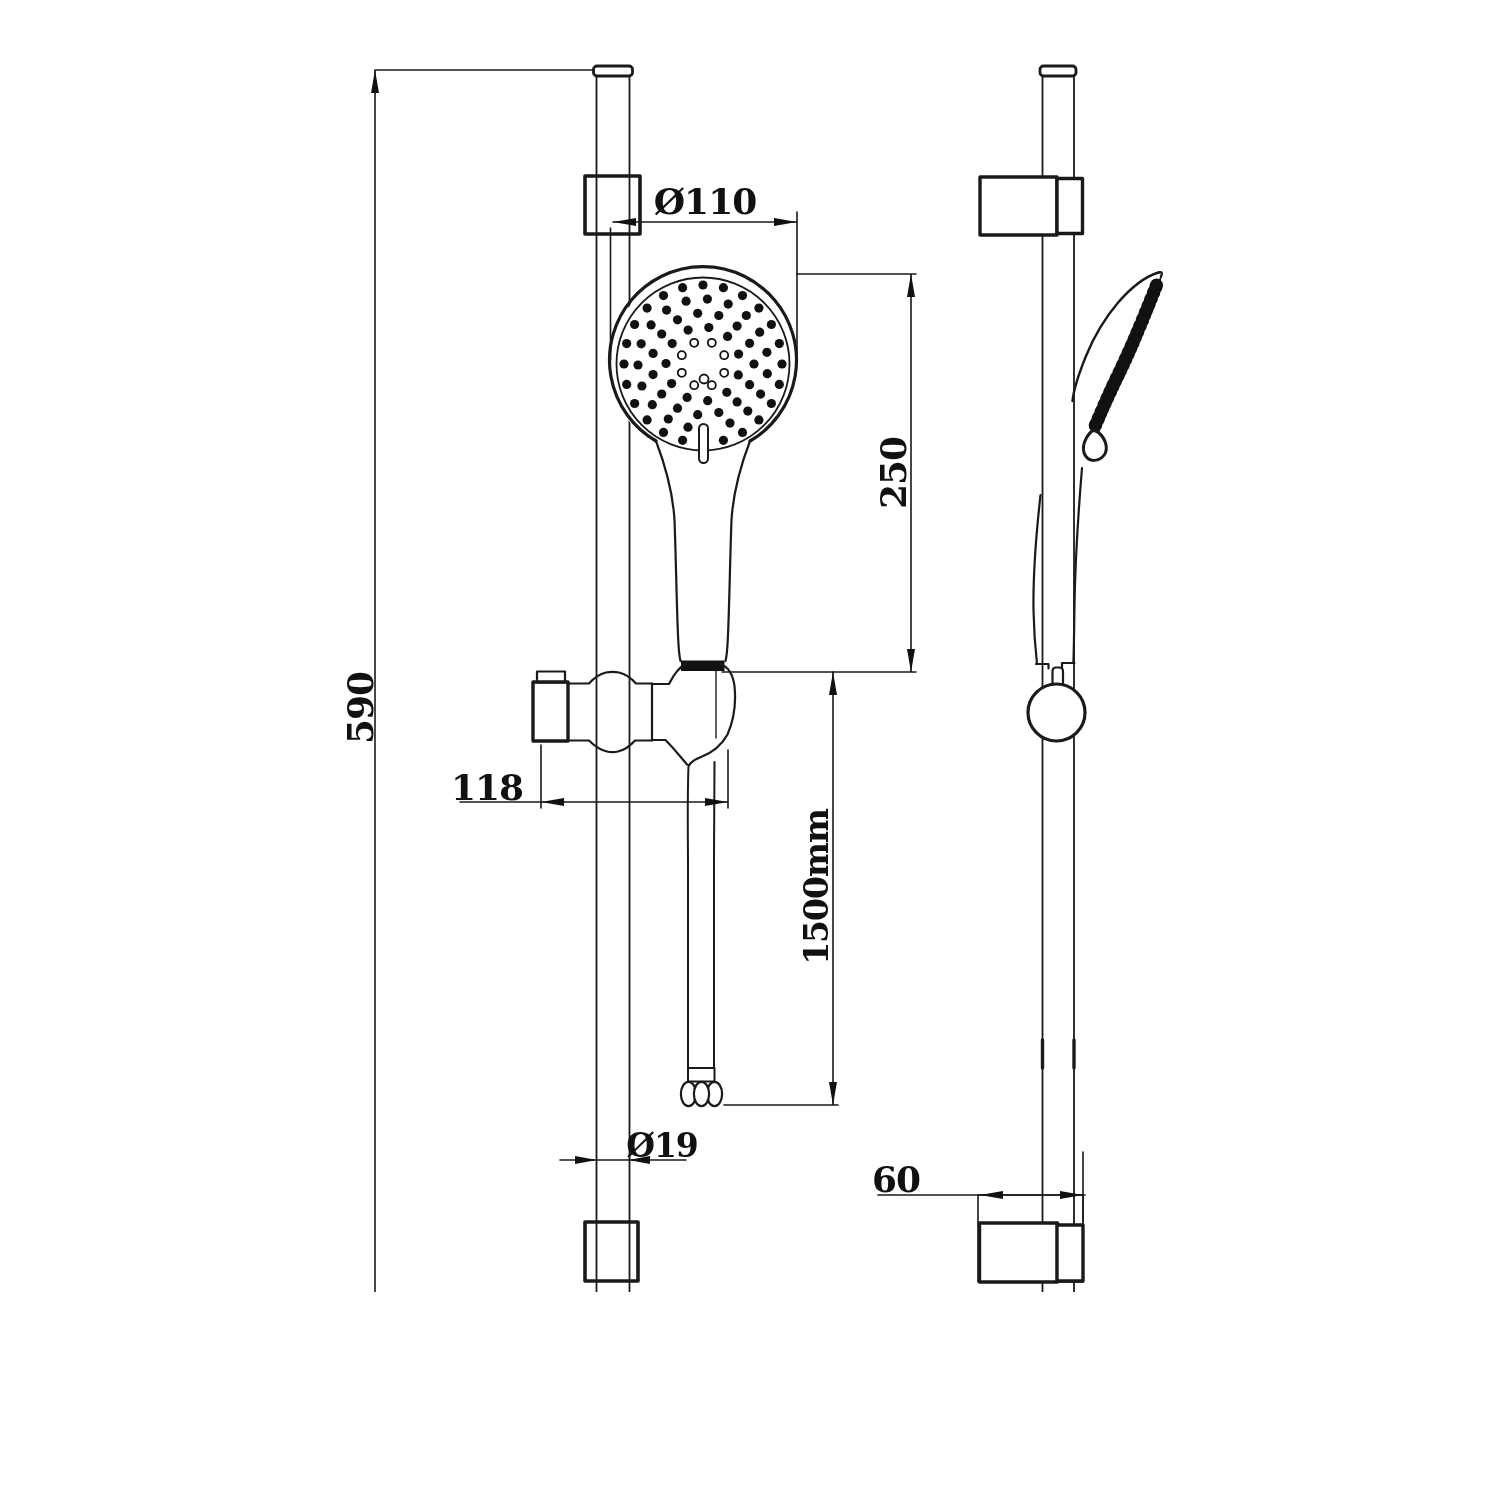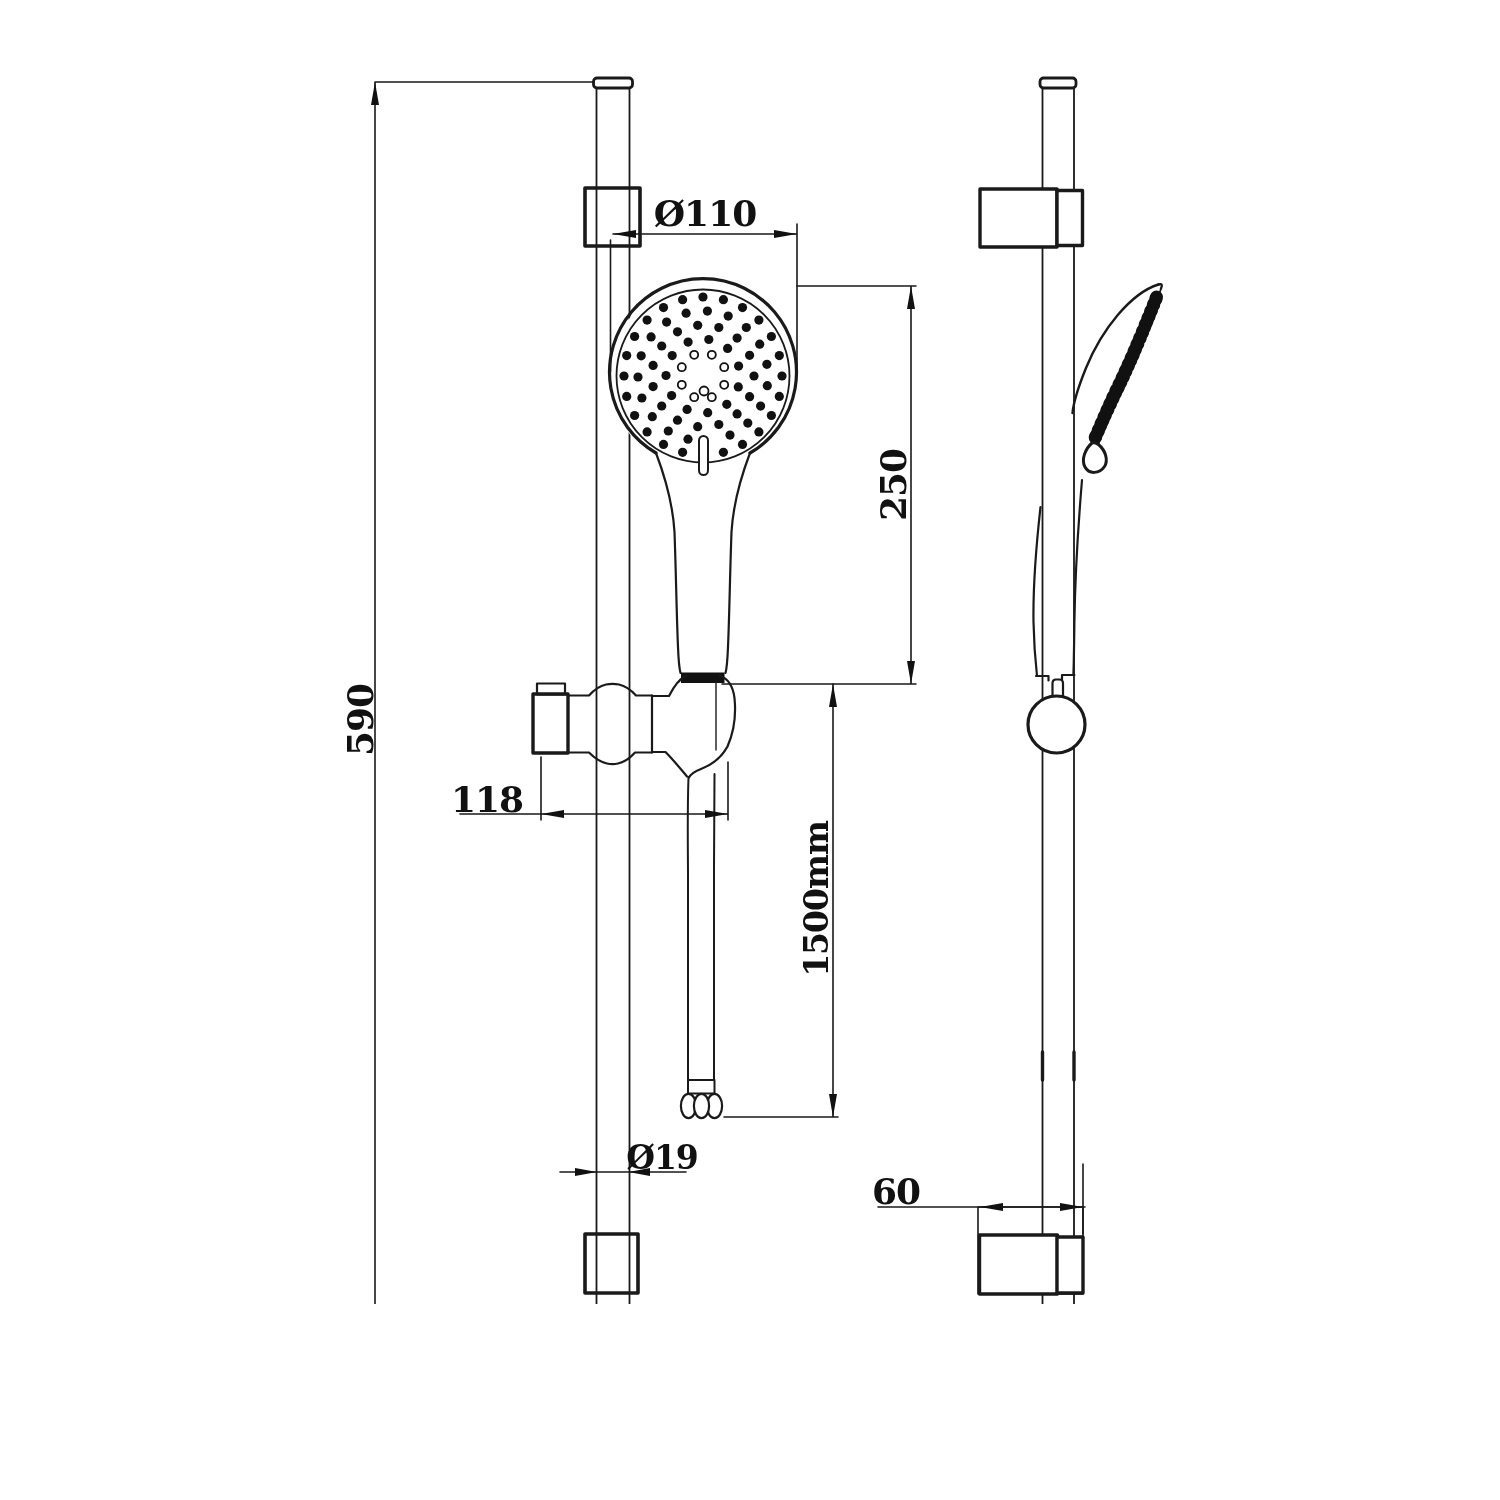--- a/index.html
+++ b/index.html
@@ -1,17 +1,17 @@
 <!DOCTYPE html>
 <html><head>
 <meta charset="utf-8">
 <style>
   html,body{margin:0;padding:0;background:#fff;}
   .canvas{position:relative;width:1500px;height:1292px;background:#fff;overflow:hidden;
-          font-family:"DejaVu Serif", serif;margin-top:12px;}
+          font-family:"DejaVu Serif", serif;}
   svg{display:block;}
   text{font-family:"DejaVu Serif", serif;font-weight:700;fill:#111;}
   .dim-label{font-size:36px;letter-spacing:-1px;}
   .dim-label-sm{font-size:33px;letter-spacing:-1px;}
 </style>
 </head>
 <body>
 
 <div class="canvas">
 <svg viewBox="0 0 1500 1500" width="1500" height="1500">

